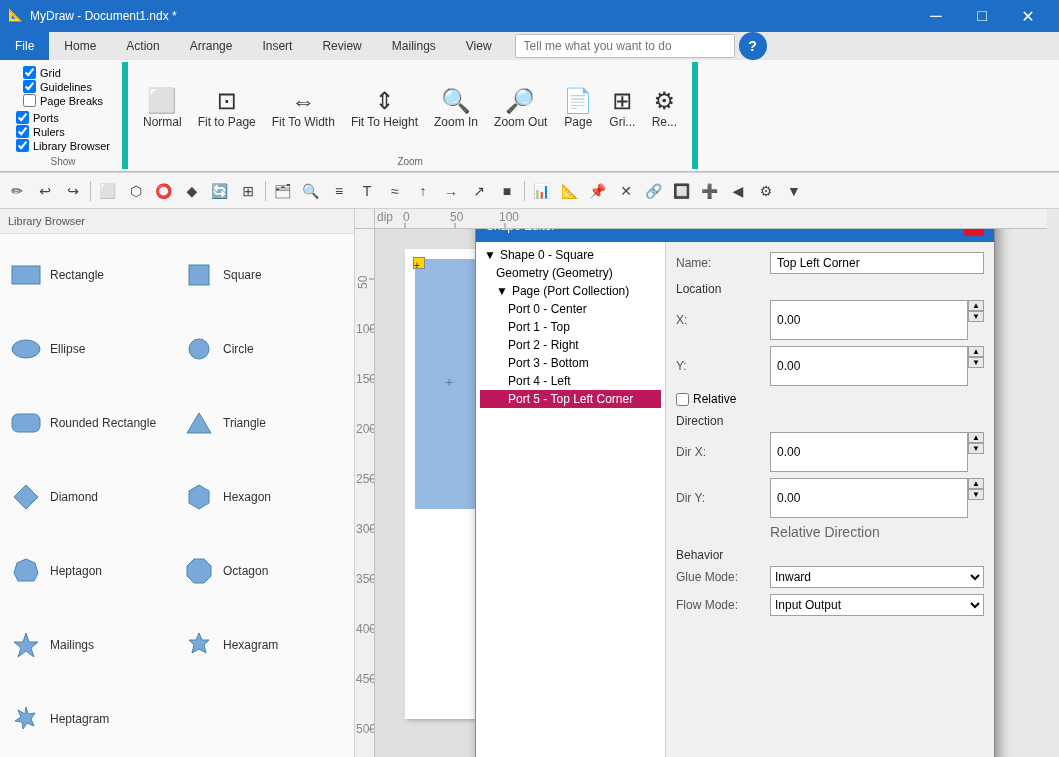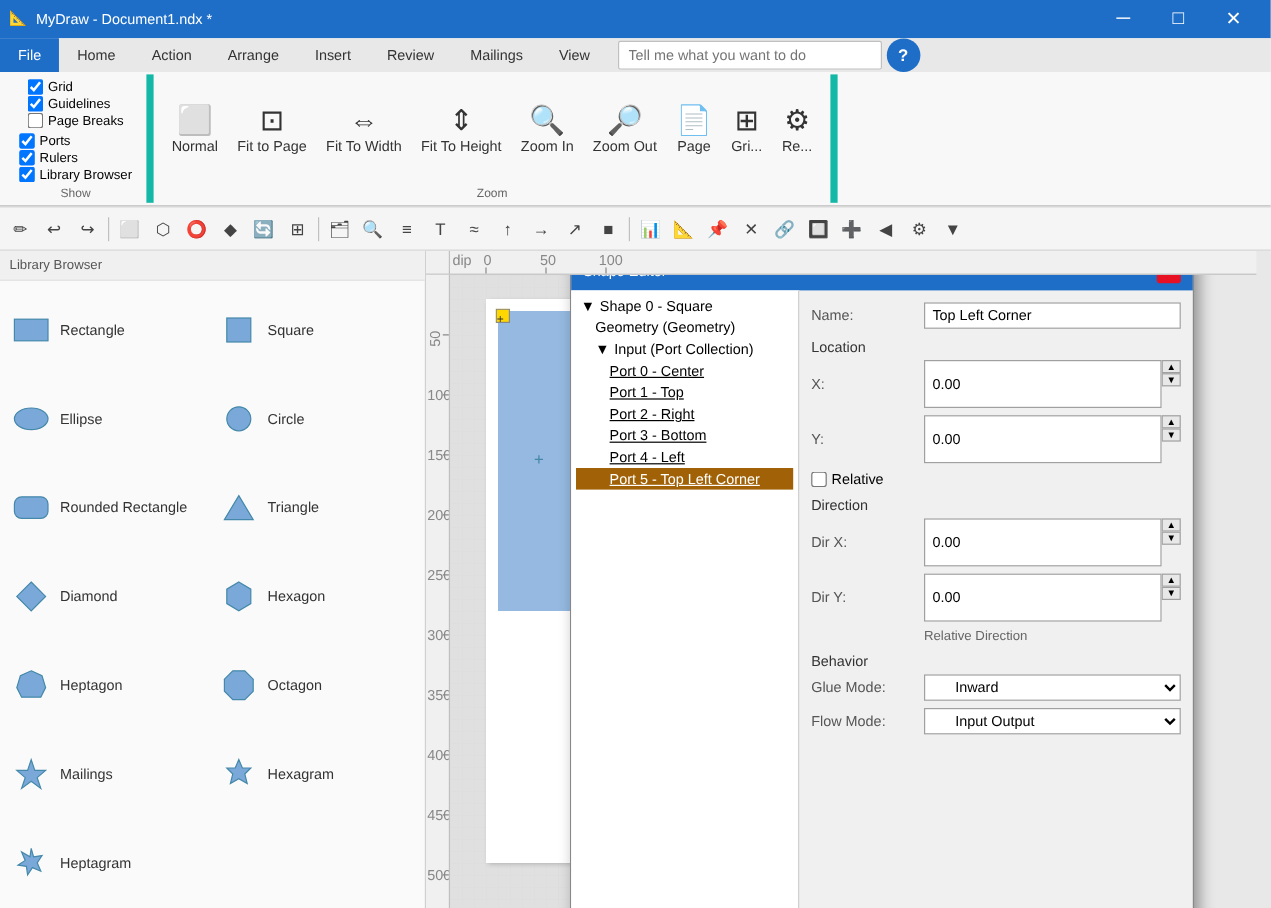--- a/index.html
+++ b/index.html
@@ -202,39 +202,39 @@
       font-size: 12px;
     }
     .tree-item {
       padding: 2px 4px;
       cursor: pointer;
       display: flex;
       align-items: center;
       gap: 4px;
       white-space: nowrap;
     }
-    .tree-item.selected { background: #a16207; color: white; }
+    .tree-item.selected { background: #be185d; color: white; }
     .tree-indent-1 { padding-left: 16px; }
-    .tree-indent-2 { padding-left: 28px; text-decoration: underline; }
+    .tree-indent-2 { padding-left: 28px; }
 
     .dialog-props { flex: 1; padding: 10px; overflow-y: auto; }
     .prop-section-label { font-size: 12px; color: #333; margin: 8px 0 4px 0; }
     .prop-row { display: flex; align-items: center; margin-bottom: 6px; gap: 4px; }
     .prop-label { width: 90px; font-size: 12px; color: #555; flex-shrink: 0; }
     .prop-input-wrap { flex: 1; display: flex; }
     .prop-input {
       flex: 1; padding: 2px 6px; border: 1px solid #a0a0a0;
       background: white; font-size: 12px; height: 40px;
     }
     .prop-spin { display: flex; flex-direction: column; }
     .spin-btn { width: 16px; height: 11px; background: #e8e8e8; border: 1px solid #a0a0a0; cursor: pointer; display: flex; align-items: center; justify-content: center; font-size: 8px; }
     .name-input { width: 100%; padding: 2px 6px; border: 1px solid #a0a0a0; height: 22px; font-size: 12px; }
     .prop-checkbox { display: flex; align-items: center; gap: 4px; margin-bottom: 6px; }
     .prop-select {
-      flex: 1; padding: 2px 21px; border: 1px solid #a0a0a0;
+      flex: 1; padding: 2px 0; border: 1px solid #a0a0a0;
       background: white; font-size: 12px; height: 22px;
     }
   </style>
 </head>
 <body>
 
 <div class="title-bar">
   <span class="title-bar-icon">📐</span>
   <span class="title-bar-text">MyDraw - Document1.ndx *</span>
   <div class="title-bar-buttons">
@@ -557,21 +557,21 @@
             <div class="dialog-tree" style="flex:1;">
               <div class="tree-item">
                 <span>▼</span>
                 <span>Shape 0 - Square</span>
               </div>
               <div class="tree-item tree-indent-1">
                 <span>Geometry (Geometry)</span>
               </div>
               <div class="tree-item tree-indent-1">
                 <span>▼</span>
-                <span>Input (Port Collection)</span>
+                <span>Page (Port Collection)</span>
               </div>
               <div class="tree-item tree-indent-2">
                 <span>Port 0 - Center</span>
               </div>
               <div class="tree-item tree-indent-2">
                 <span>Port 1 - Top</span>
               </div>
               <div class="tree-item tree-indent-2">
                 <span>Port 2 - Right</span>
               </div>
@@ -635,21 +635,21 @@
             <div class="prop-row">
               <div class="prop-label">Dir Y:</div>
               <div class="prop-input-wrap">
                 <input type="text" class="prop-input" value="0.00" style="">
                 <div class="prop-spin">
                   <button class="spin-btn">▲</button>
                   <button class="spin-btn">▼</button>
                 </div>
               </div>
             </div>
-            <div style="font-size:11px;color:#666;margin-bottom:8px;margin-left:94px;">Relative Direction</div>
+            <div style="font-size:14px;color:#666;margin-bottom:8px;margin-left:94px;">Relative Direction</div>
 
             <div class="prop-section-label">Behavior</div>
             <div class="prop-row">
               <div class="prop-label">Glue Mode:</div>
               <select class="prop-select">
                 <option>Inward</option>
                 <option>Outward</option>
                 <option>Both</option>
                 <option>None</option>
               </select>

